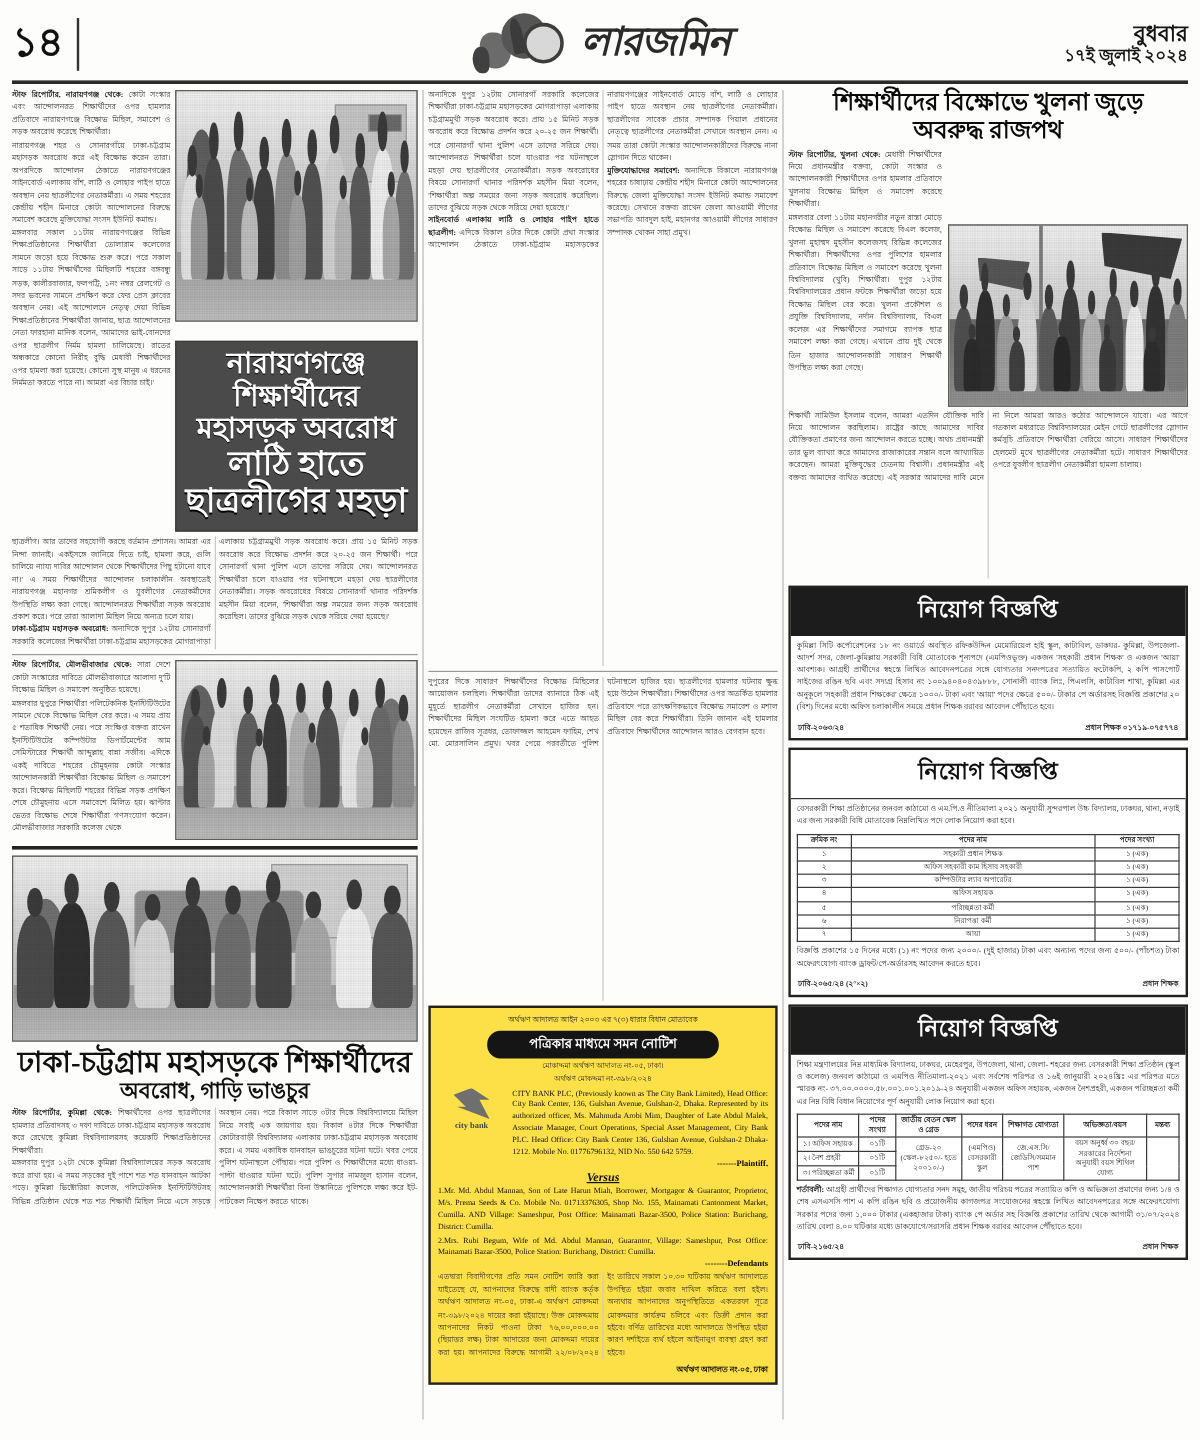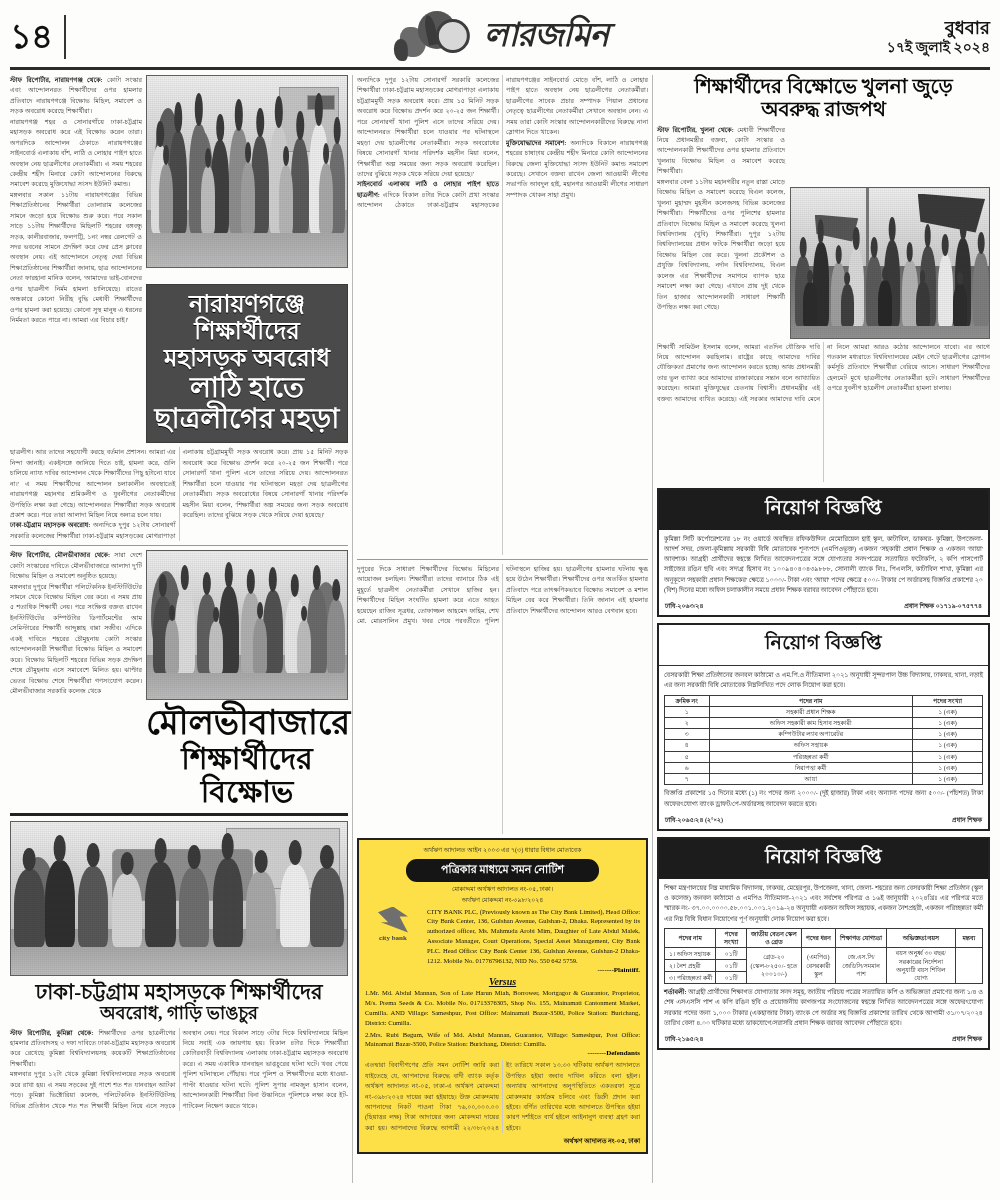--- a/index.html
+++ b/index.html
@@ -120,21 +120,21 @@
   .blackhead .l1 { display:block; font-size: 34px; }
   .blackhead .l2 { display:block; font-size: 30px; }
 
   .midhead {
     text-align:center; font-weight:bold; color:#0a0a0a; line-height:1.14;
   }
   .midhead .l1 { display:block; font-size: 20px; }
   .midhead .l2 { display:block; font-size: 20px; }
 
   .dhakahead { text-align:center; font-weight:bold; color:#101010; line-height:1.1; }
-  .dhakahead .l1 { display:block; font-size:21px; }
+  .dhakahead .l1 { display:block; font-size:24px; }
   .dhakahead .l2 { display:block; font-size:18px; }
 
   
   .ad { border: 2px solid #222; background:#fff; margin-top:6px; }
   .ad-title {
     background:#1c1c1c; color:#fff; text-align:center; font-weight:bold;
     font-size:19px; padding:3px 0 5px 0; letter-spacing:.5px;
   }
   .ad-title.plain { background:#fff; color:#111; border-bottom:1px solid #333; }
   .ad-body { padding:4px 5px; font-size:6.4px; line-height:1.6; text-align:justify; color:#242424; }
@@ -283,24 +283,20 @@
               <span class="fig" style="left:69%; width:10%; height:84%; background:#e6e6e6;"></span>
               <span class="fig" style="left:80%; width:10%; height:92%; background:#6a6a6a;"></span>
               <span class="fig" style="left:90%; width:9%;  height:80%; background:#8f8f8f;"></span>
               <span class="fig" style="left:9%;  width:7%;  height:58%; background:#a5a5a5;"></span>
               <span class="fig" style="left:31%; width:7%;  height:56%; background:#c2c2c2;"></span>
               <span class="fig" style="left:53%; width:7%;  height:60%; background:#979797;"></span>
               <span class="fig" style="left:75%; width:7%;  height:57%; background:#bdbdbd;"></span>
             </span>
             <span class="grain"></span>
           </div>
-          <div class="blackhead" style="margin-top:4px;">
-            <span class="l1">মৌলভীবাজারে</span>
-            <span class="l2">শিক্ষার্থীদের বিক্ষোভ</span>
-          </div>
         </div>
       </div>
 
       <div class="hr-thick"></div>
 
       <div>
         <div class="photo" style="height:155px;">
           <span class="sky"></span>
           <span class="bldg" style="right:2%; top:4%; width:34%; height:40%; background:#d0d0d0;"></span>
           <span class="tree" style="left:3%; height:52%; width:34px; background:#6f6f6f; border-radius:50%;"></span>

